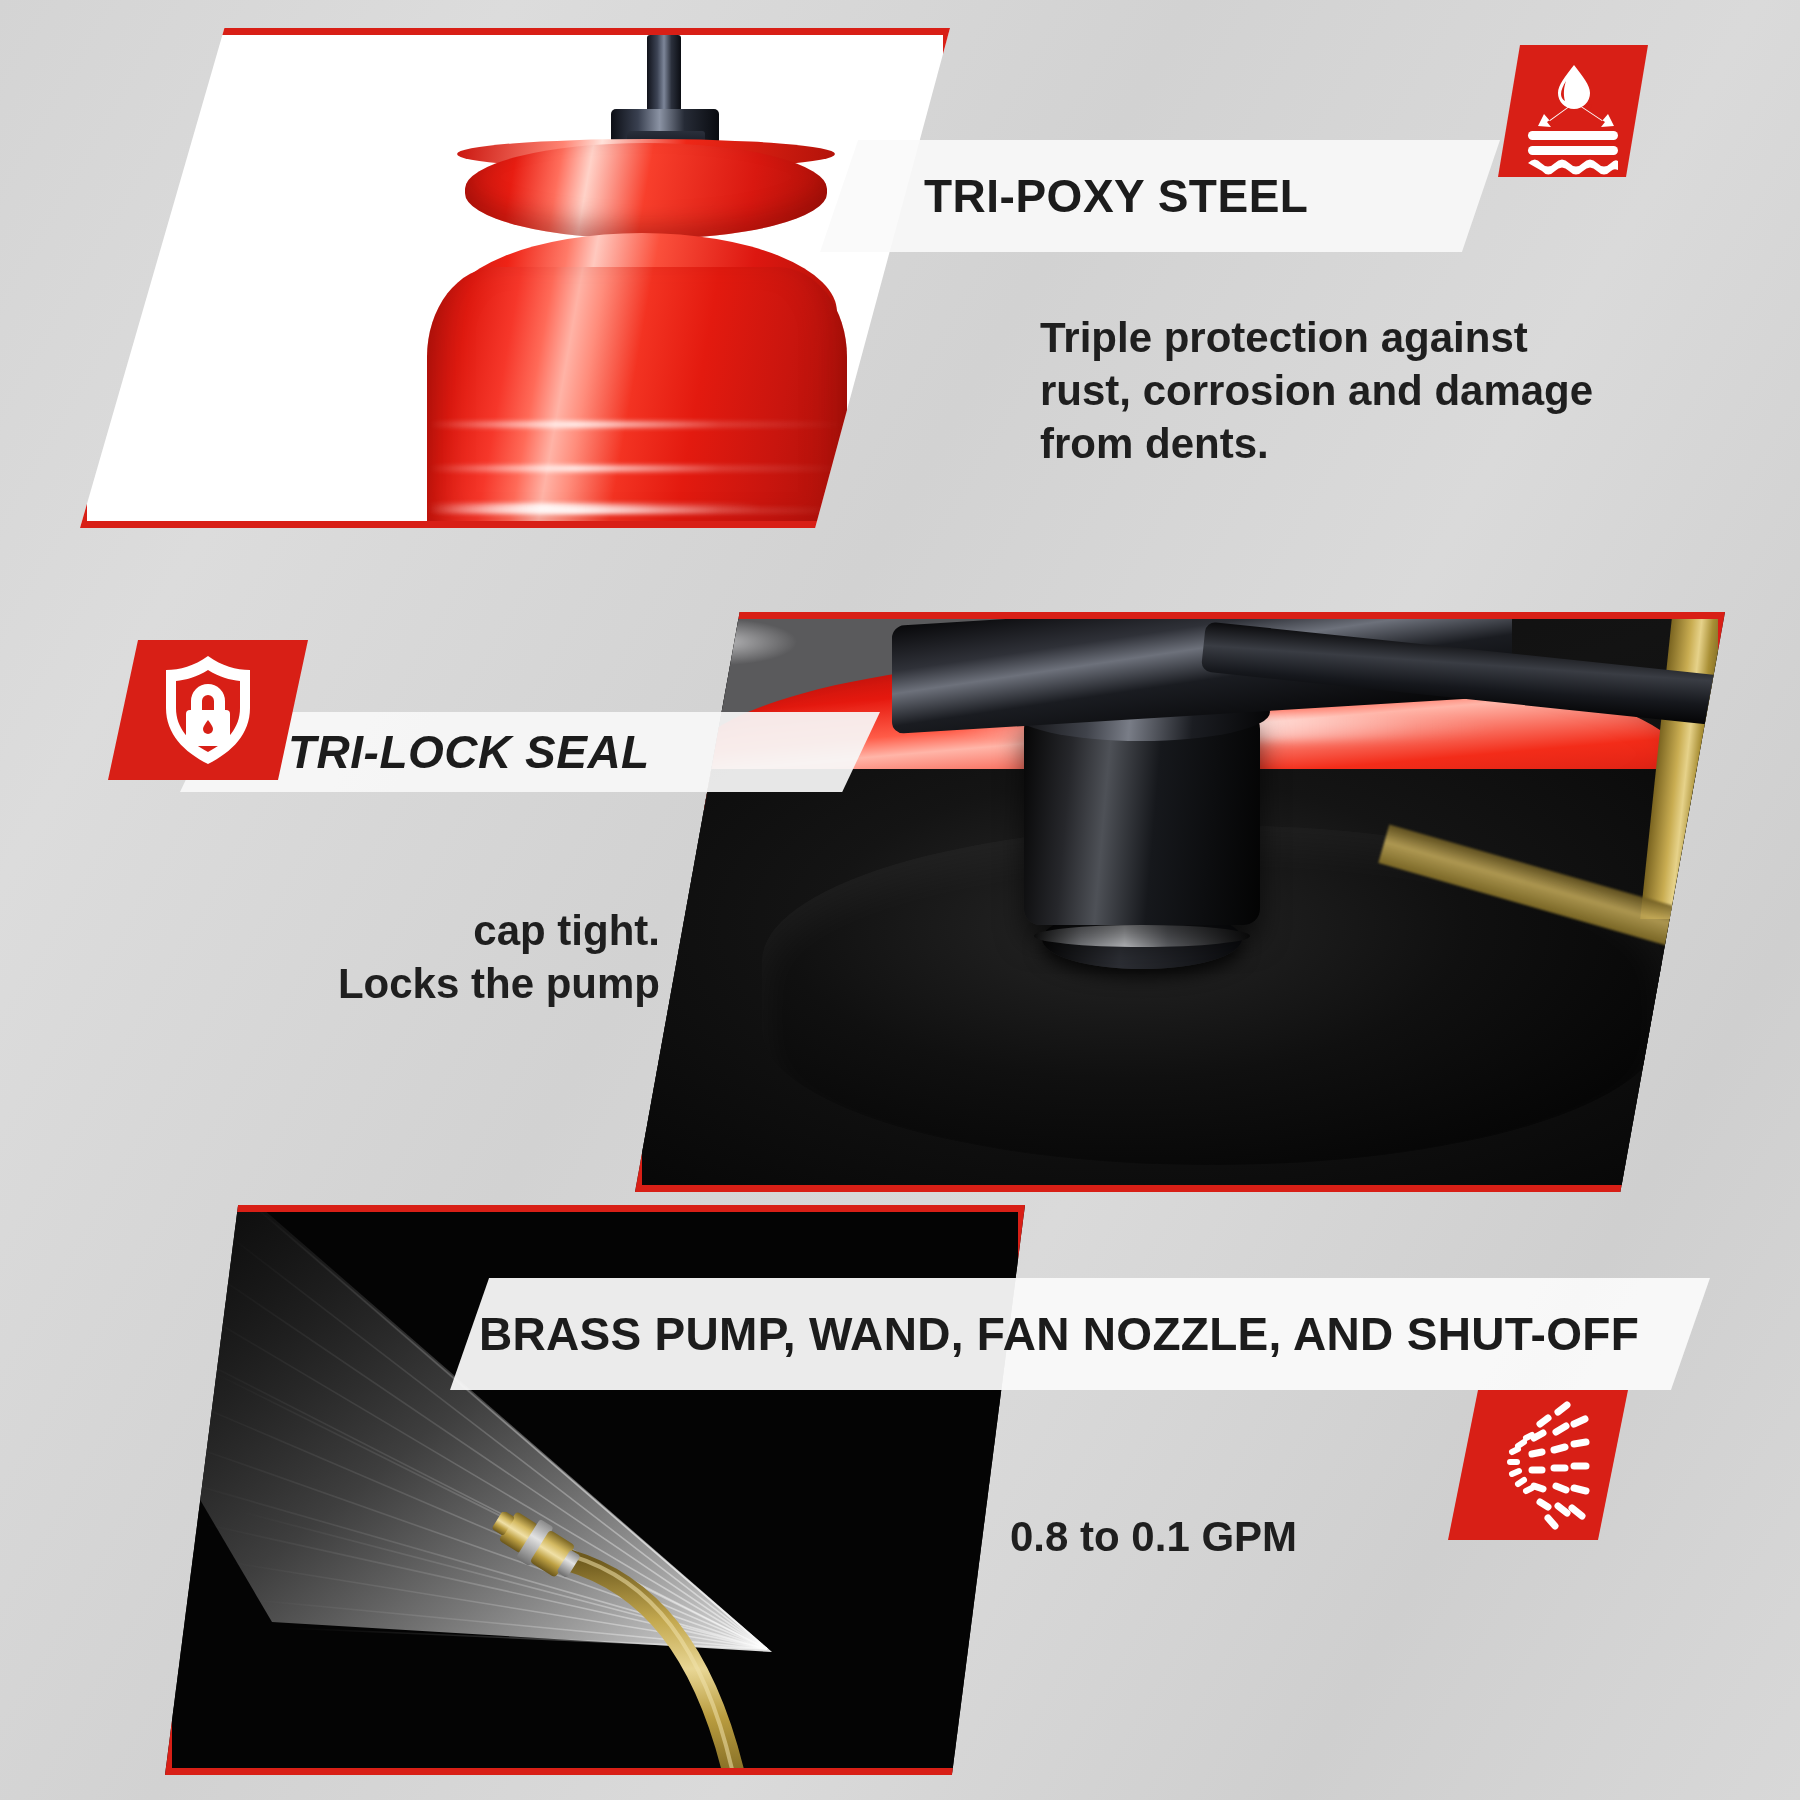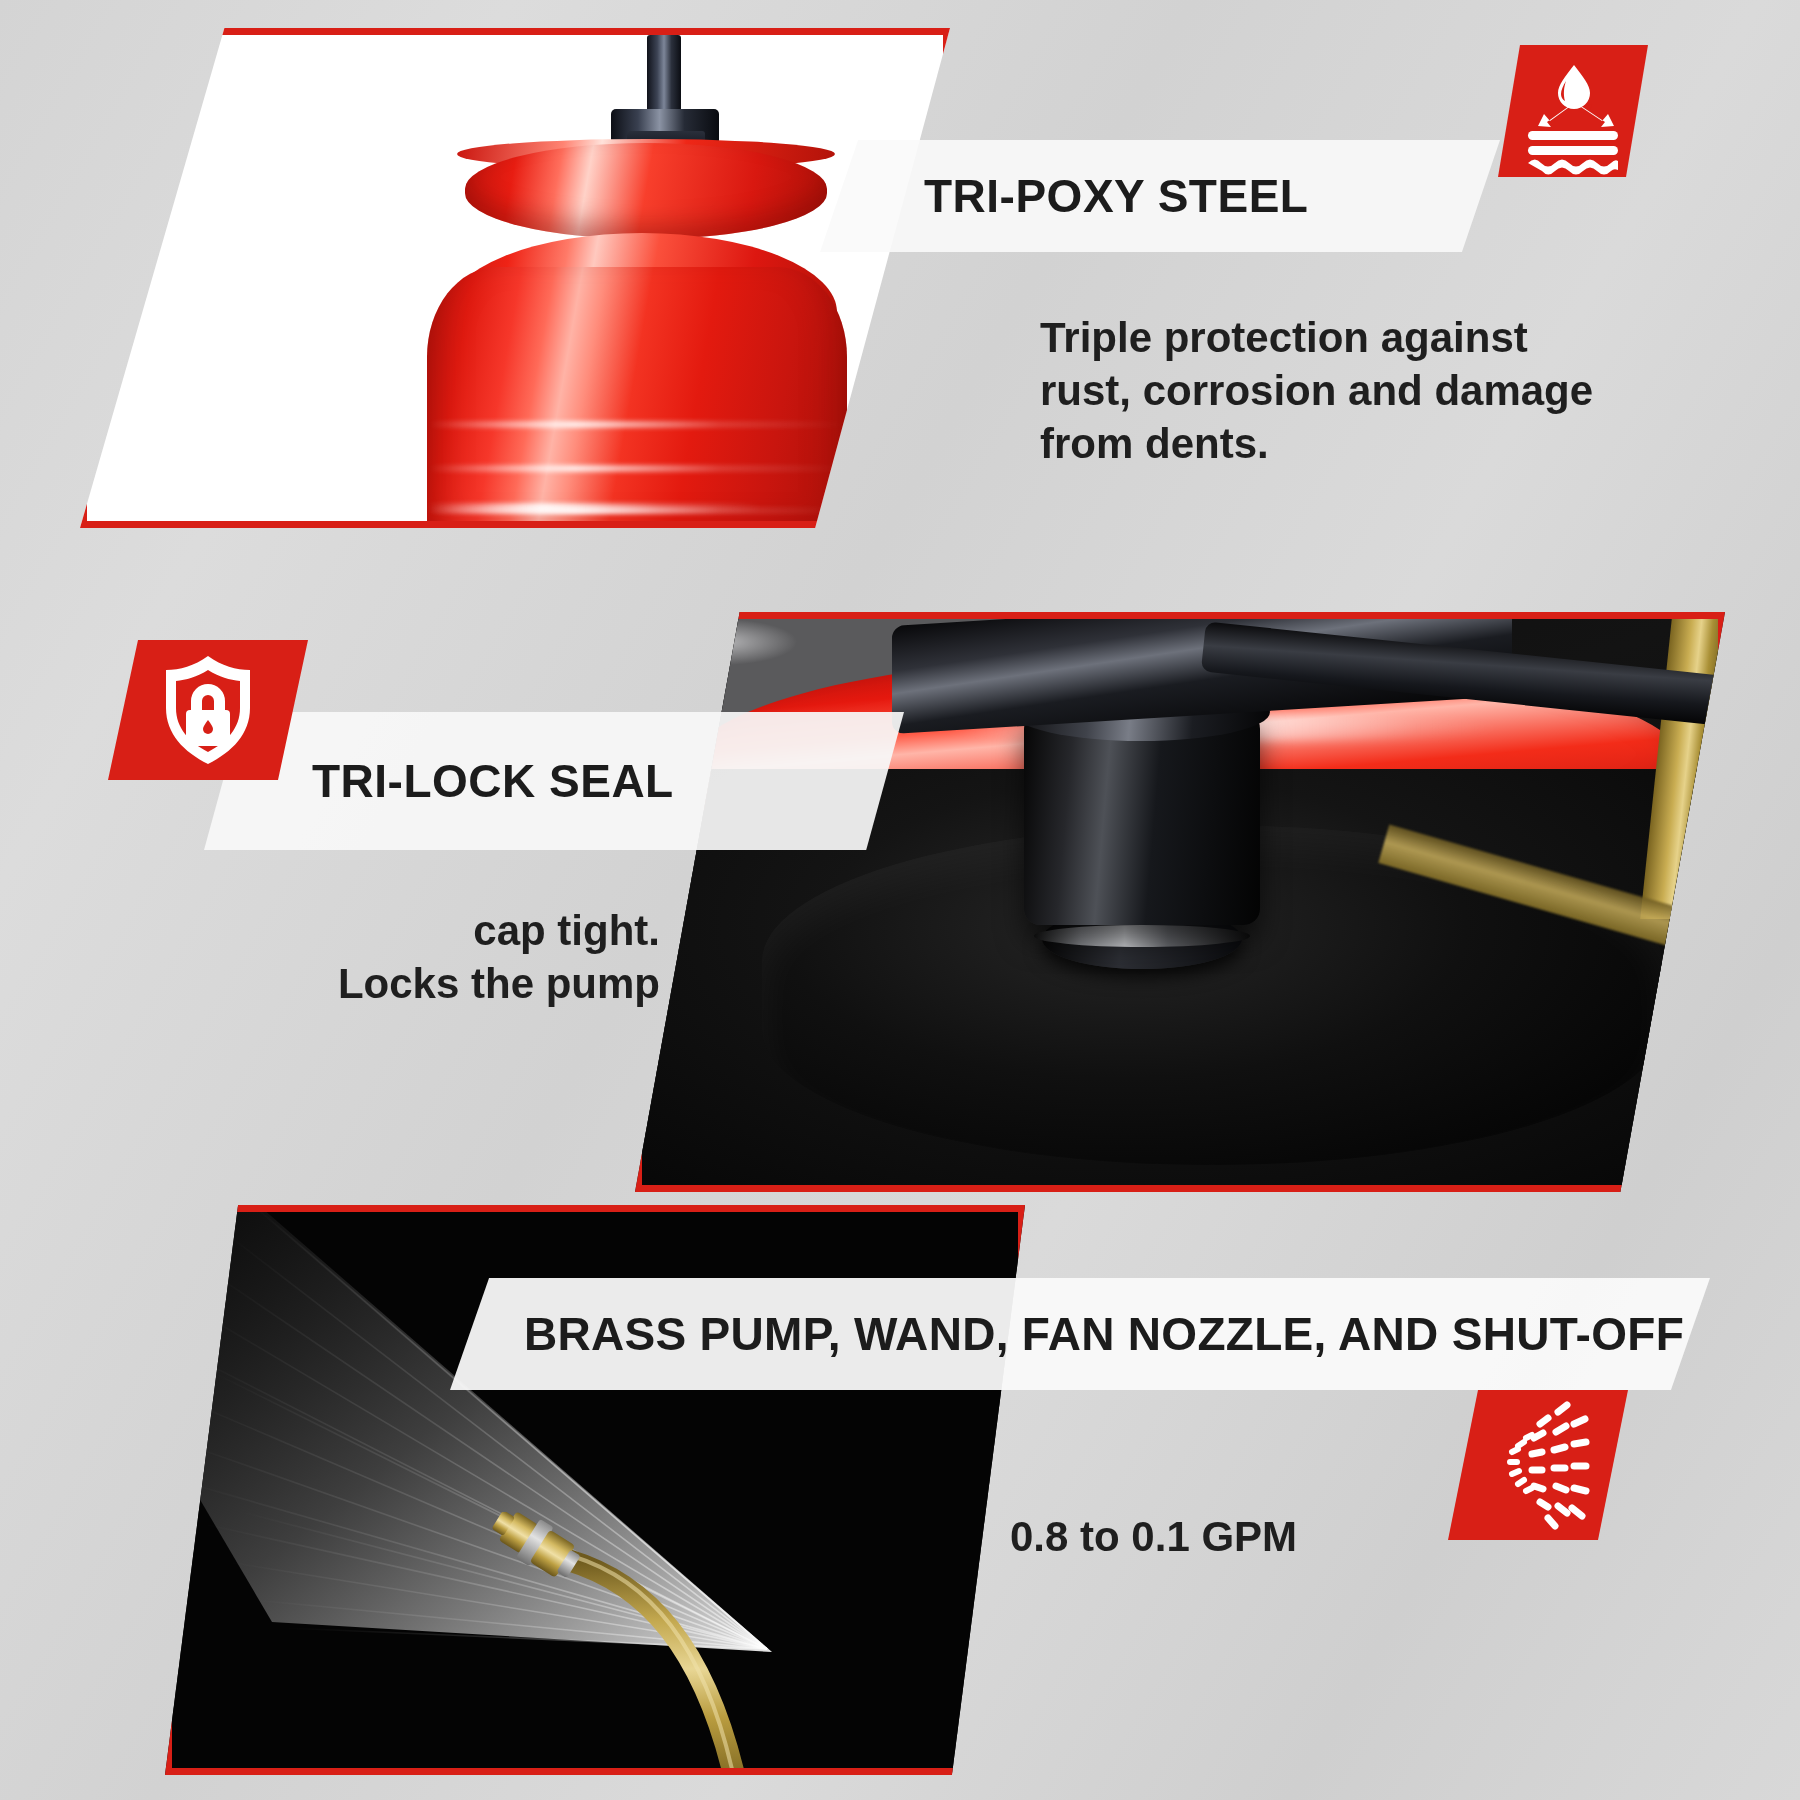--- a/index.html
+++ b/index.html
@@ -178,24 +178,24 @@
     position:absolute; right:4px; top:0px; width:58px; height:300px;
     background:linear-gradient(90deg,#7a6420,#c9ad52 35%,#e6d28a 52%,#a98f35 72%,#6a561b);
     transform:skewX(-6deg);
   }
   .b2-brass2{
     position:absolute; right:40px; top:246px; width:300px; height:40px;
     background:linear-gradient(180deg,#6c5a22,#c8ae5c 45%,#8b7529);
     transform:rotate(16deg); filter:blur(1px); opacity:.85;
   }
   #blk2-banner{
-    left:204px; top:712px; width:700px; height:138px;
+    left:180px; top:712px; width:700px; height:80px;
     background:rgba(248,248,248,.93);
     clip-path: polygon(5.4% 0%, 100% 0%, 94.6% 100%, 0% 100%);
-    display:flex; align-items:center;
+    display:flex; align-items:center;font-style:italic;
   }
   #blk2-banner .htxt{
     margin-left:108px;
     font-size:46px; font-weight:bold; letter-spacing:.5px; color:#1c1c1c;
   }
   #blk2-body{
     left:200px; top:905px; width:460px;
     text-align:right;
     font-size:42px; font-weight:bold; line-height:1.26; color:#1f1f1f;
   }
@@ -220,21 +220,21 @@
   .wand{
     position:absolute; left:300px; top:300px; width:420px; height:300px;
   }
   #blk3-banner{
     left:450px; top:1278px; width:1260px; height:112px;
     background:rgba(250,250,250,.94);
     clip-path: polygon(3.1% 0%, 100% 0%, 96.9% 100%, 0% 100%);
     display:flex; align-items:center;
   }
   #blk3-banner .htxt{
-    margin-left:74px;
+    margin-left:29px;
     font-size:46px; font-weight:bold; letter-spacing:.3px; color:#1c1c1c;
     white-space:nowrap;
   }
   #blk3-body{
     left:1010px; top:1510px; width:520px;
     font-size:42px; font-weight:bold; line-height:1.3; color:#1f1f1f;
   }
   #icon3{
     left:1448px; top:1390px; width:180px; height:150px;
   }

